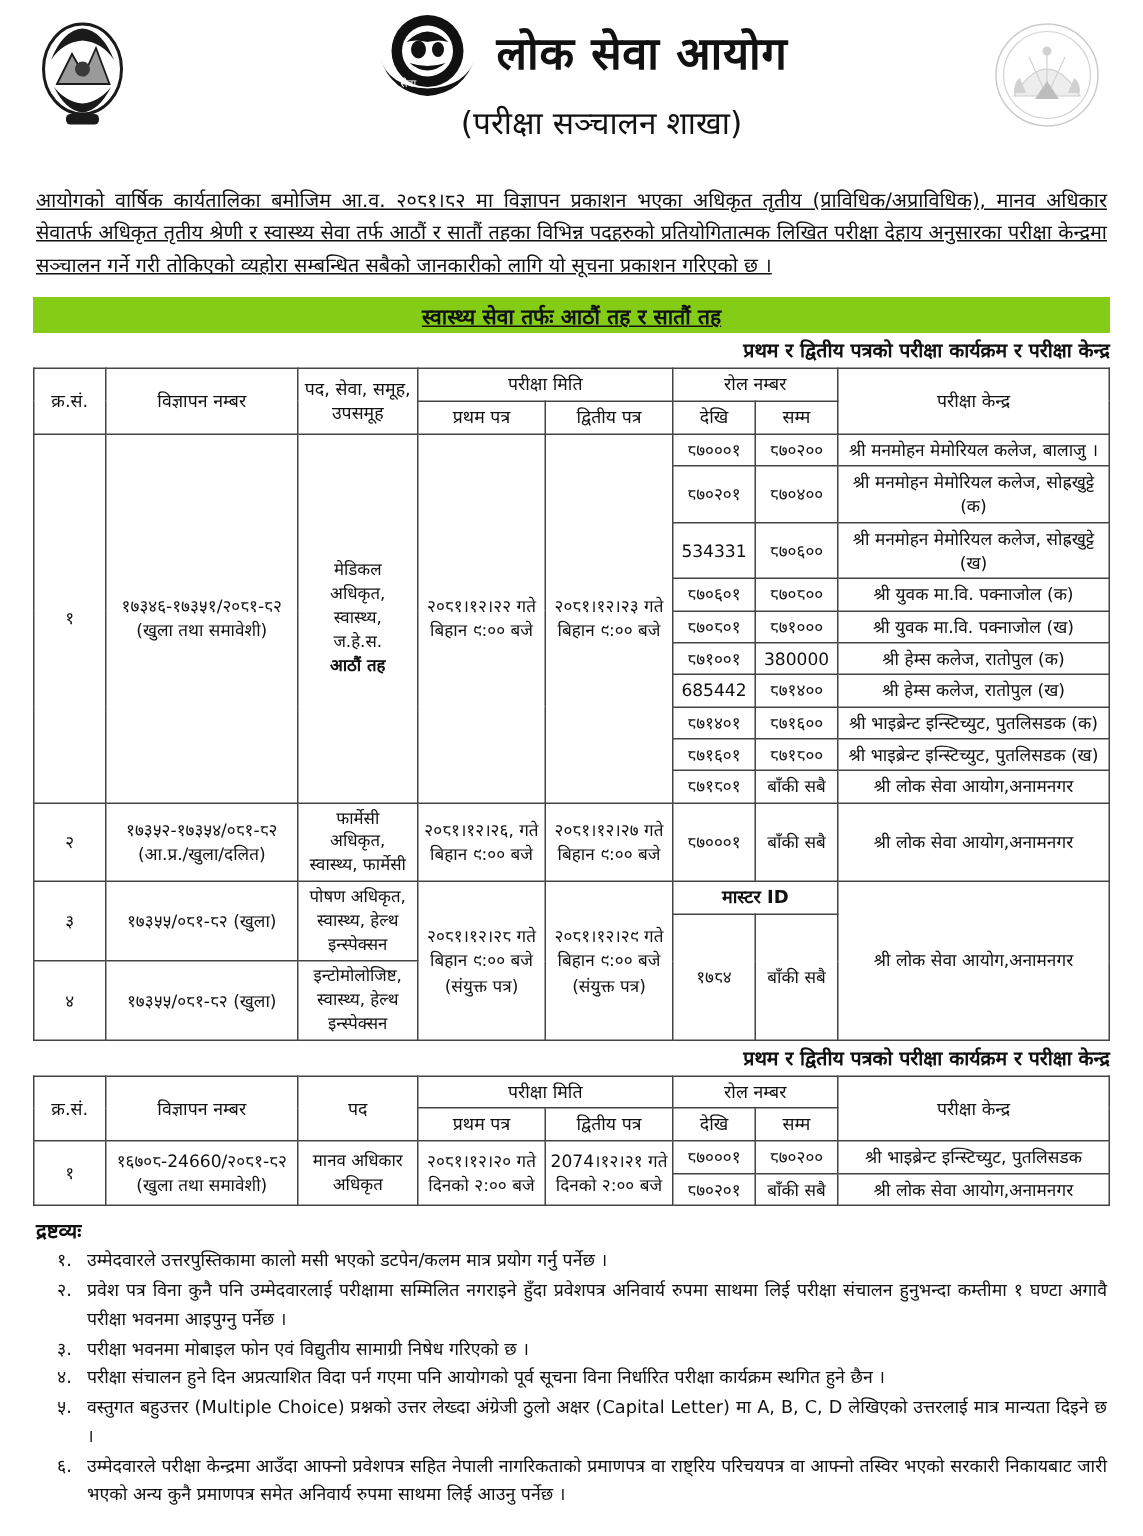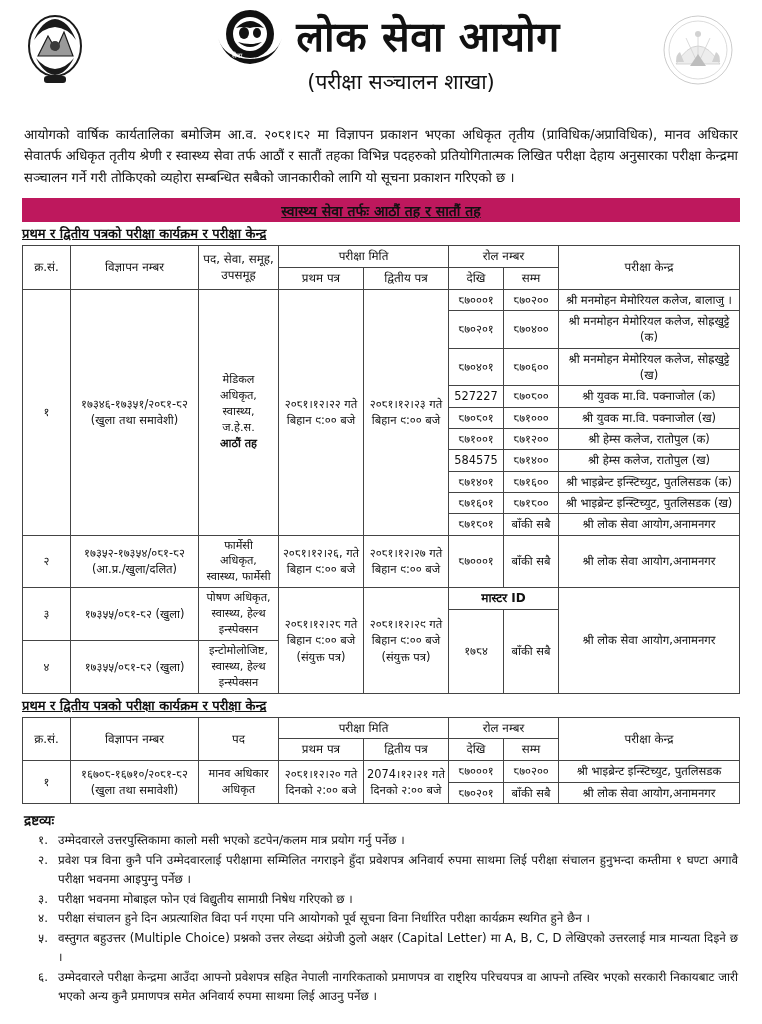--- a/index.html
+++ b/index.html
@@ -55,21 +55,21 @@
     gap: 2px;
     height: 58px;
   }
   .org-seal {
     width: 96px;
     height: 58px;
     flex: 0 0 auto;
     margin-right: -4px;
   }
   .org-name {
-    font-size: 41px;
+    font-size: 30px;
     font-weight: bold;
     letter-spacing: .5px;
     line-height: 1;
     white-space: nowrap;
     text-align: center;
   }
   .branch {
     font-size: 21px;
     margin-top: 1px;
     margin-left: 40px;
@@ -85,37 +85,37 @@
     margin-top: 2px;
     margin-left: 30px;
   }
 
   
   .intro {
     font-size: 13.2px;
     line-height: 1.62;
     text-align: justify;
     margin: 6px 2px 10px 2px;
+    text-decoration: underline;
   }
 
   
   .section-title {
     text-align: center;
     font-size: 14px;
     font-weight: bold;
     text-decoration: underline;
-    background: #be185d;
+    background: #84cc16;
     padding: 3px 0 2px 0;
     margin-top: 4px;
   }
   .section-sub {
-    text-align: left;
+    text-align: right;
     font-size: 13px;
     font-weight: bold;
-    text-decoration: underline;
     padding: 2px 0 3px 0;
   }
 
   
   table.grid {
     width: 100%;
     border-collapse: collapse;
     table-layout: fixed;
     font-size: 11.4px;
   }
@@ -303,41 +303,41 @@
         <td>८७०००१</td>
         <td>८७०२००</td>
         <td class="center-name">श्री मनमोहन मेमोरियल कलेज, बालाजु ।</td>
       </tr>
       <tr>
         <td>८७०२०१</td>
         <td>८७०४००</td>
         <td class="center-name">श्री मनमोहन मेमोरियल कलेज, सोह्रखुट्टे (क)</td>
       </tr>
       <tr>
-        <td>८७०४०१</td>
+        <td>534331</td>
         <td>८७०६००</td>
         <td class="center-name">श्री मनमोहन मेमोरियल कलेज, सोह्रखुट्टे (ख)</td>
       </tr>
       <tr>
-        <td>527227</td>
+        <td>८७०६०१</td>
         <td>८७०८००</td>
         <td class="center-name">श्री युवक मा.वि. पक्नाजोल (क)</td>
       </tr>
       <tr>
         <td>८७०८०१</td>
         <td>८७१०००</td>
         <td class="center-name">श्री युवक मा.वि. पक्नाजोल (ख)</td>
       </tr>
       <tr>
         <td>८७१००१</td>
-        <td>८७१२००</td>
+        <td>380000</td>
         <td class="center-name">श्री हेम्स कलेज, रातोपुल (क)</td>
       </tr>
       <tr>
-        <td>584575</td>
+        <td>685442</td>
         <td>८७१४००</td>
         <td class="center-name">श्री हेम्स कलेज, रातोपुल (ख)</td>
       </tr>
       <tr>
         <td>८७१४०१</td>
         <td>८७१६००</td>
         <td class="center-name">श्री भाइब्रेन्ट इन्स्टिच्युट, पुतलिसडक (क)</td>
       </tr>
       <tr>
         <td>८७१६०१</td>
@@ -438,21 +438,21 @@
         <th>प्रथम पत्र</th>
         <th>द्वितीय पत्र</th>
         <th>देखि</th>
         <th>सम्म</th>
       </tr>
     </thead>
     <tbody>
       <tr>
         <td rowspan="2">१</td>
         <td rowspan="2" class="pad-cell">
-          <span>१६७०८-१६७१०/२०८१-८२</span><br>
+          <span>१६७०८-24660/२०८१-८२</span><br>
           <span>(खुला तथा समावेशी)</span>
         </td>
         <td rowspan="2" class="post-cell">
           <span>मानव अधिकार</span><br>
           <span>अधिकृत</span>
         </td>
         <td rowspan="2">
           <span>२०८१।१२।२० गते</span><br>
           <span>दिनको २:०० बजे</span>
         </td>

